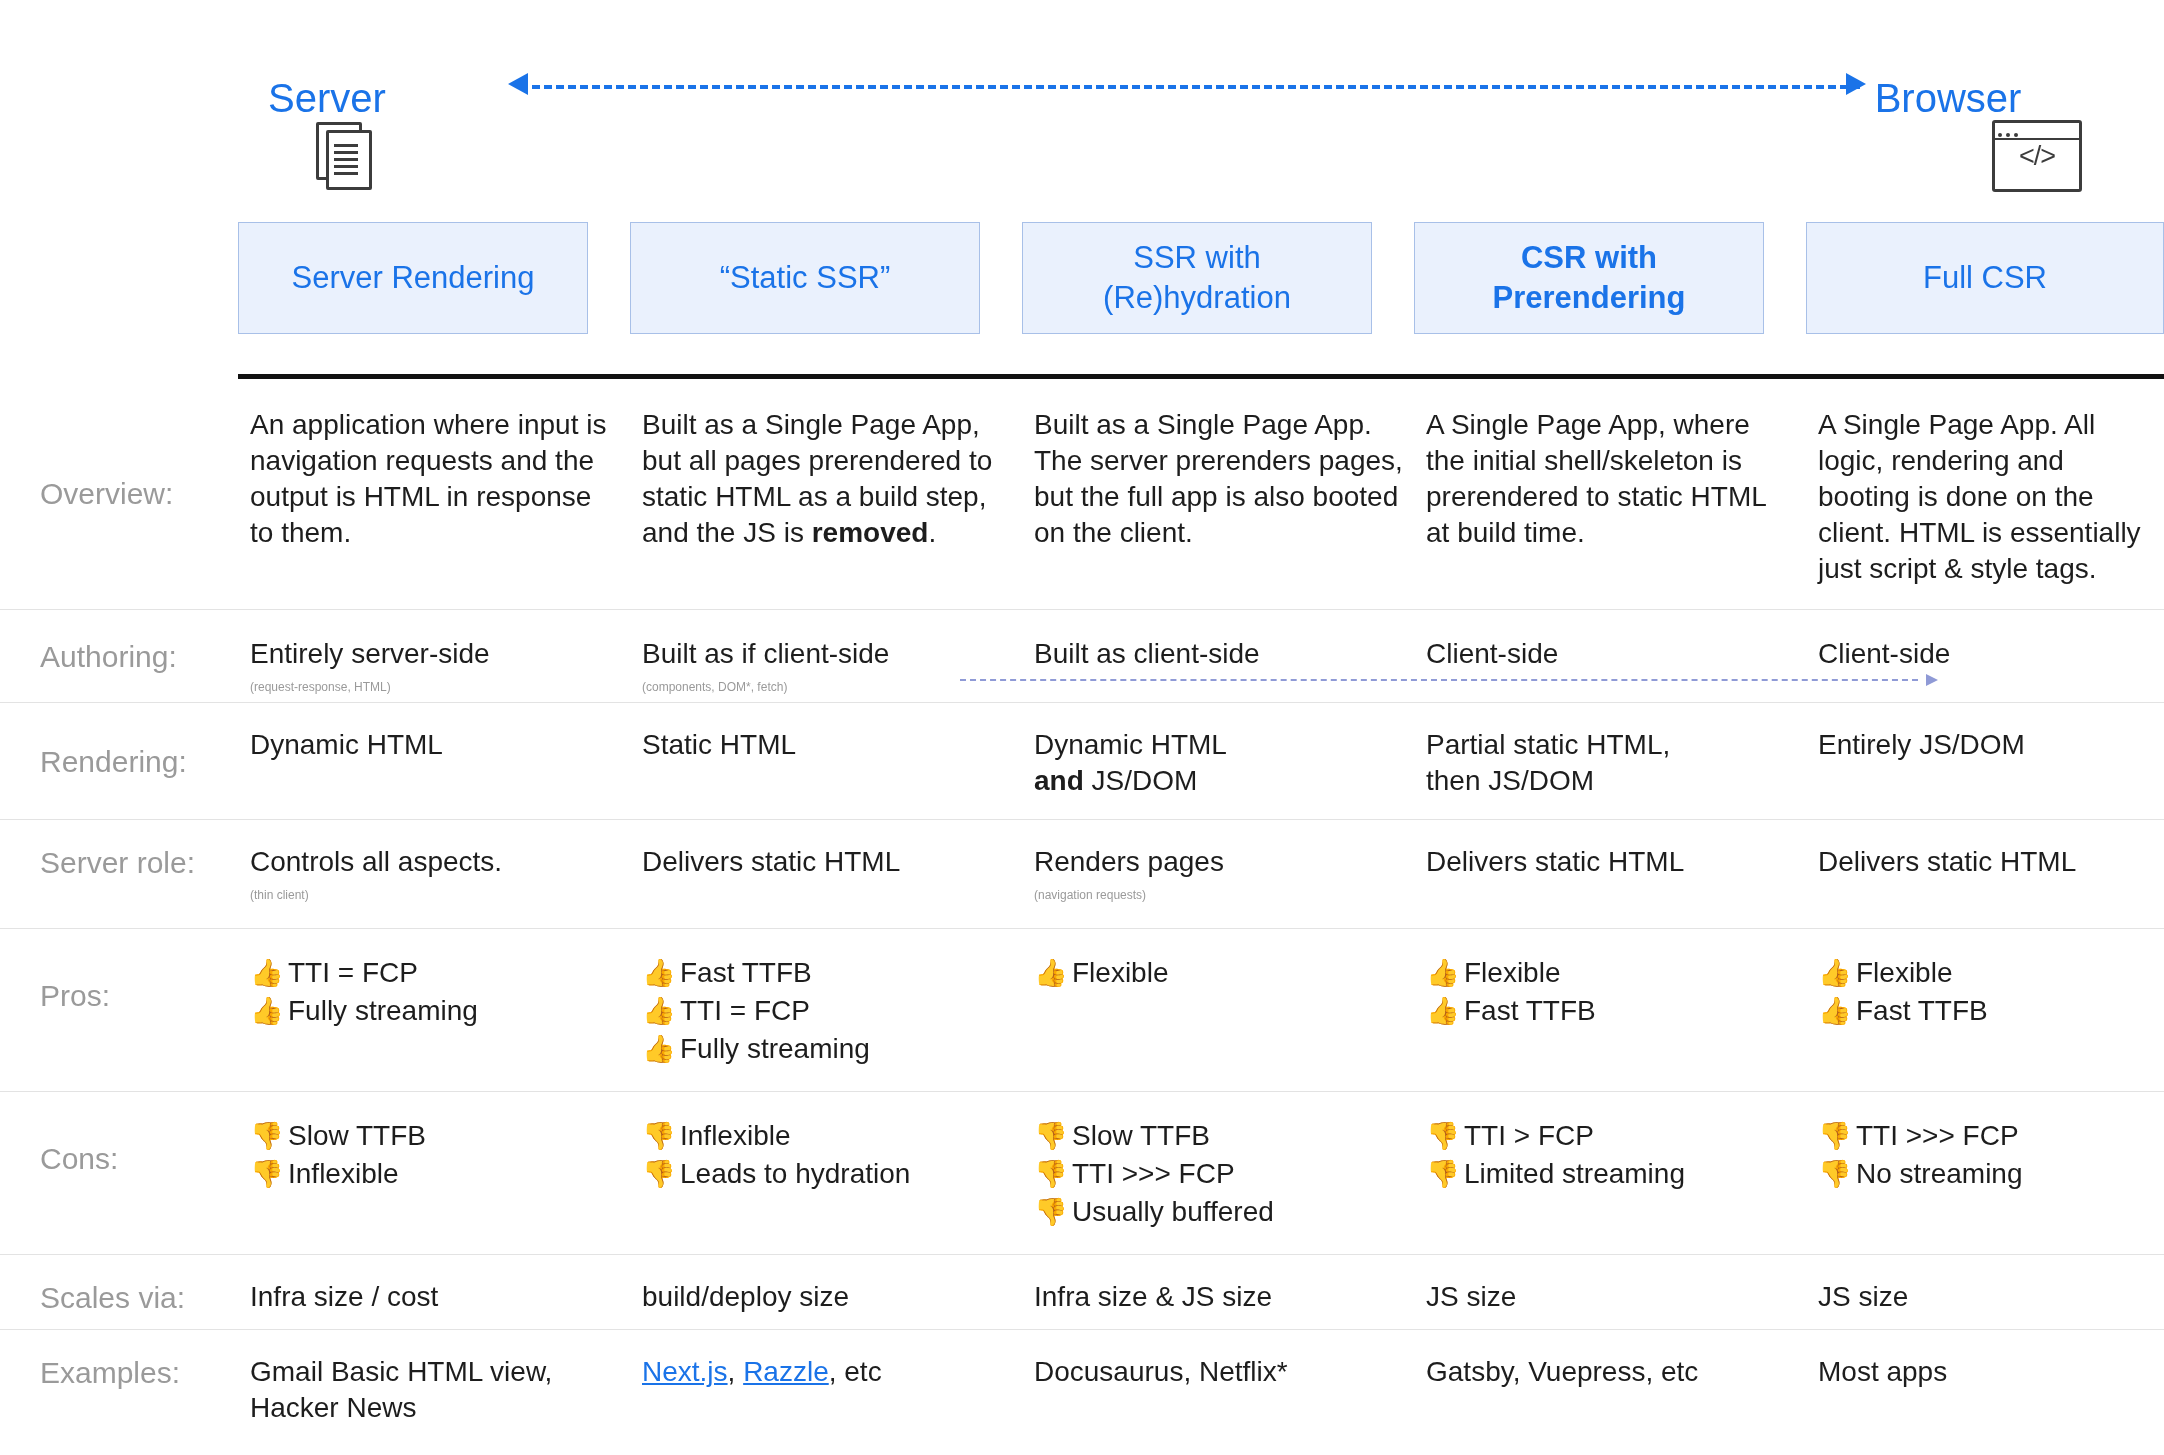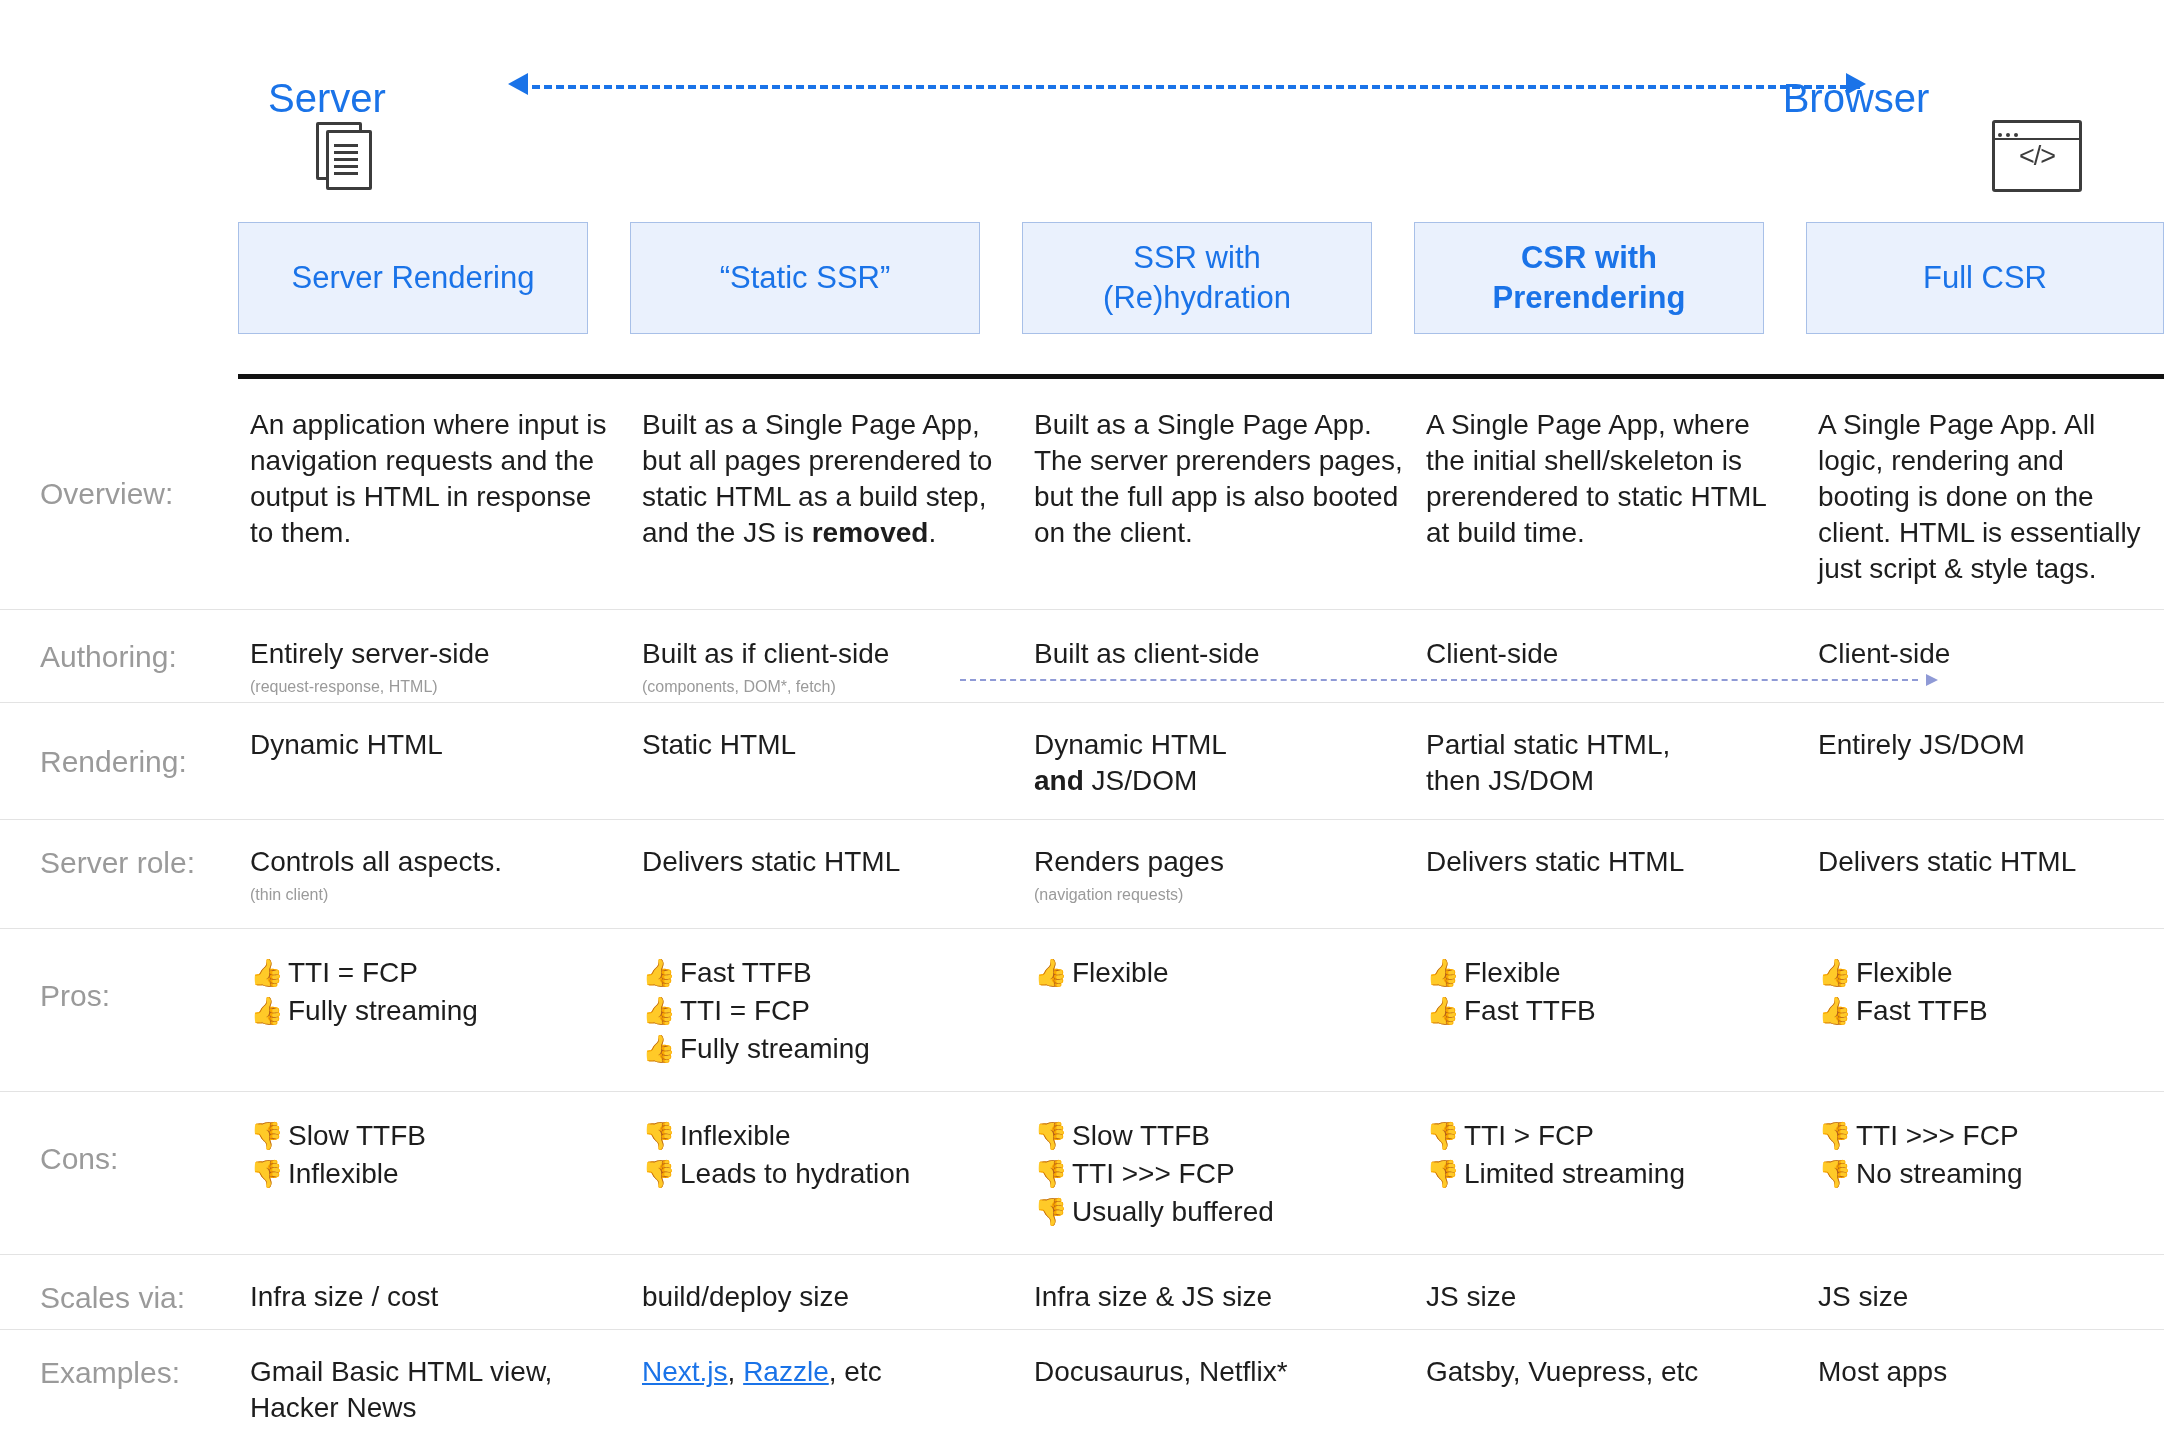--- a/index.html
+++ b/index.html
@@ -29,21 +29,21 @@
     height: 70px;
   }
   .axis-label {
     position: absolute;
     font-size: 40px;
     color: #1a73e8;
     font-weight: 400;
     top: 36px;
   }
   .axis-label.server { left: 268px; }
-  .axis-label.browser { left: 1856px; transform: translateX(-50%); }
+  .axis-label.browser { left: 1948px; transform: translateX(-50%); }
 
   .arrow-line {
     position: absolute;
     top: 45px;
     left: 520px;
     width: 1340px;
     height: 0;
     border-top: 4px dashed #1a73e8;
   }
   .arrow-head {
@@ -190,21 +190,21 @@
   }
   .cell {
     box-sizing: border-box;
     padding-right: 22px;
     font-size: 28px;
     line-height: 36px;
     color: #1d1d1d;
   }
   .sub {
     display: block;
-    font-size: 16px;
+    font-size: 12px;
     color: #9a9a9a;
     line-height: 26px;
     margin-top: 2px;
   }
   .bullet {
     display: flex;
     align-items: flex-start;
     margin-bottom: 2px;
   }
   .bullet .gl {

